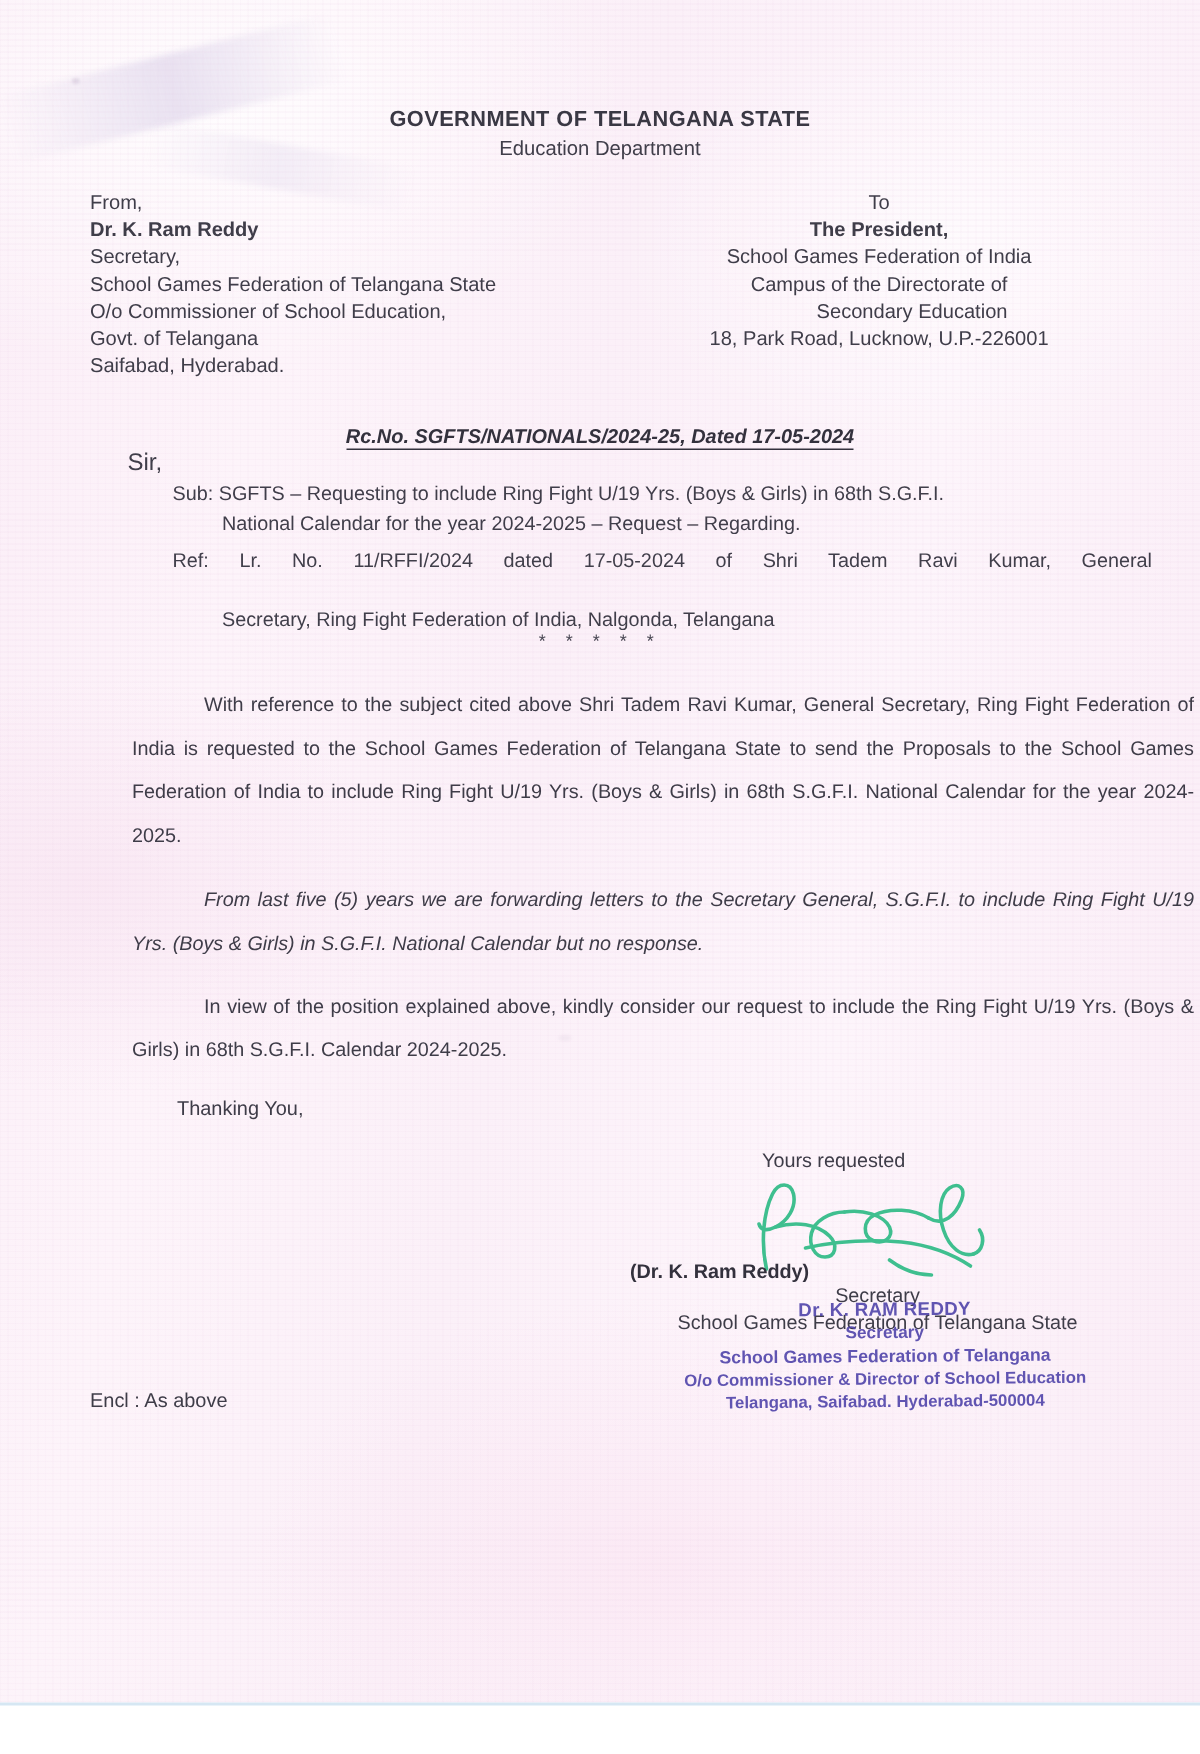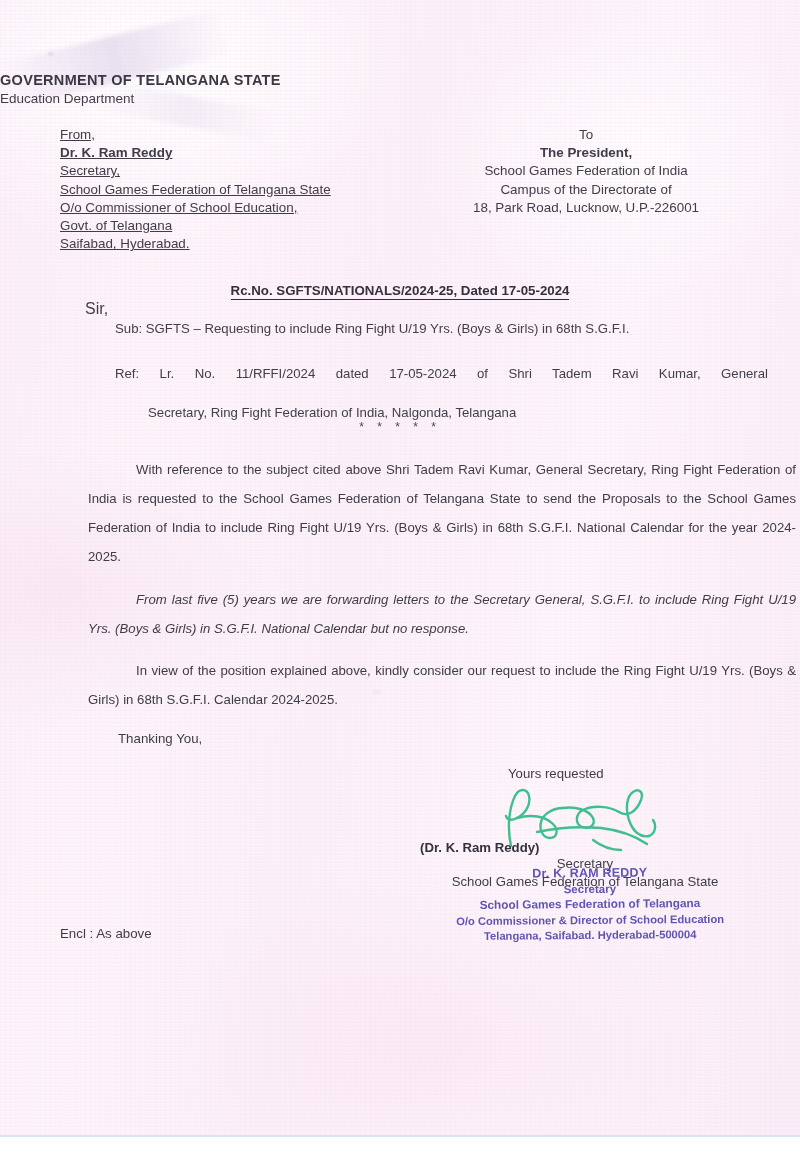--- a/index.html
+++ b/index.html
@@ -54,20 +54,21 @@
     position: absolute;
     inset: 0;
     color: #3c3a46;
   }
 
   
   .hdr {
     position: absolute;
     left: 0;
     right: 0;
+    text-align: center;
   }
   .hdr-main {
     top: 72px;
     font-size: 14.5px;
     font-weight: bold;
     letter-spacing: 0.3px;
     color: #3a3844;
   }
   .hdr-sub {
     top: 91px;
@@ -76,35 +77,36 @@
   }
 
   
   .addr {
     position: absolute;
     font-size: 13.4px;
     line-height: 18.2px;
     color: #3f3d49;
     white-space: pre;
   }
-  .addr-from { left: 60px; top: 126px; text-decoration: underline; }
+  .addr-from { left: 60px; top: 126px; }
   .addr-to   { left: 473px; top: 126px; text-align: center; }
   .addr b { font-weight: bold; }
   .indent-line { padding-left: 44px; display: block; }
 
   
   .refno {
     position: absolute;
     left: 0;
     right: 0;
     top: 283px;
     text-align: center;
     font-size: 13.3px;
     font-weight: bold;
     color: #33313d;
+    font-style: italic;
   }
   .refno span {
     border-bottom: 1.6px solid #33313d;
     padding-bottom: 1px;
   }
 
   .salutation {
     position: absolute;
     left: 85px;
     top: 300px;
@@ -269,29 +271,30 @@
 <span>Secretary,</span>
 <span>School Games Federation of Telangana State</span>
 <span>O/o Commissioner of School Education,</span>
 <span>Govt. of Telangana</span>
 <span>Saifabad, Hyderabad.</span></div>
 
     <div class="addr addr-to"><span>To</span>
 <b>The President,</b>
 <span>School Games Federation of India</span>
 <span>Campus of the Directorate of</span>
-<span>18, Park Road, Lucknow, U.P.-226001</span></div>
+<span class="indent-line">Secondary Education</span><span>18, Park Road, Lucknow, U.P.-226001</span></div>
 
     <div class="refno"><span>Rc.No. SGFTS/NATIONALS/2024-25, Dated 17-05-2024</span></div>
 
     <div class="salutation">Sir,</div>
 
     <div class="hang sub-block">
       <span class="lbl">Sub:</span>
       <span>SGFTS – Requesting to include Ring Fight U/19 Yrs. (Boys &amp; Girls) in 68th S.G.F.I.</span>
+      <span class="cont">National Calendar for the year 2024-2025 – Request – Regarding.</span>
     </div>
 
     <div class="hang ref-block">
       <span class="l1"><span class="lbl">Ref:</span>
       <span>Lr. No. 11/RFFI/2024 dated 17-05-2024 of Shri Tadem Ravi Kumar, General</span></span>
       <span class="cont">Secretary, Ring Fight Federation of India, Nalgonda, Telangana</span>
     </div>
 
     <div class="stars">* * * * *</div>
 

